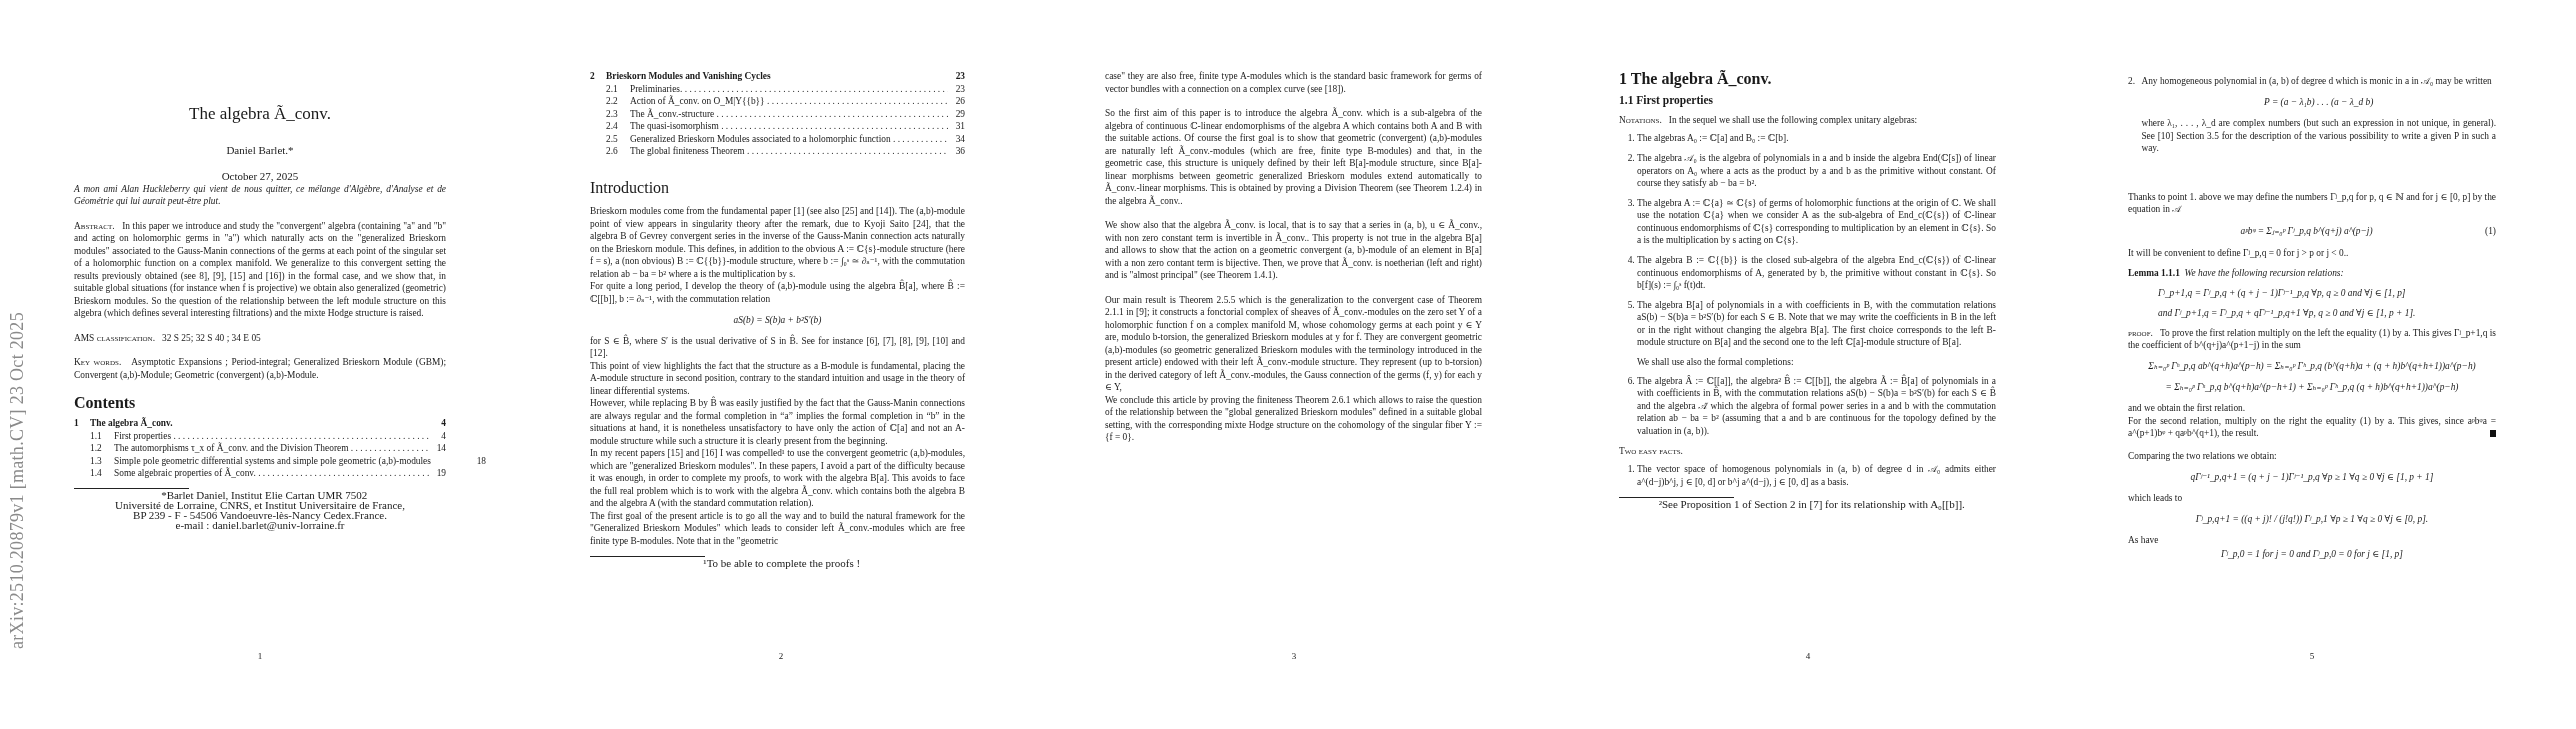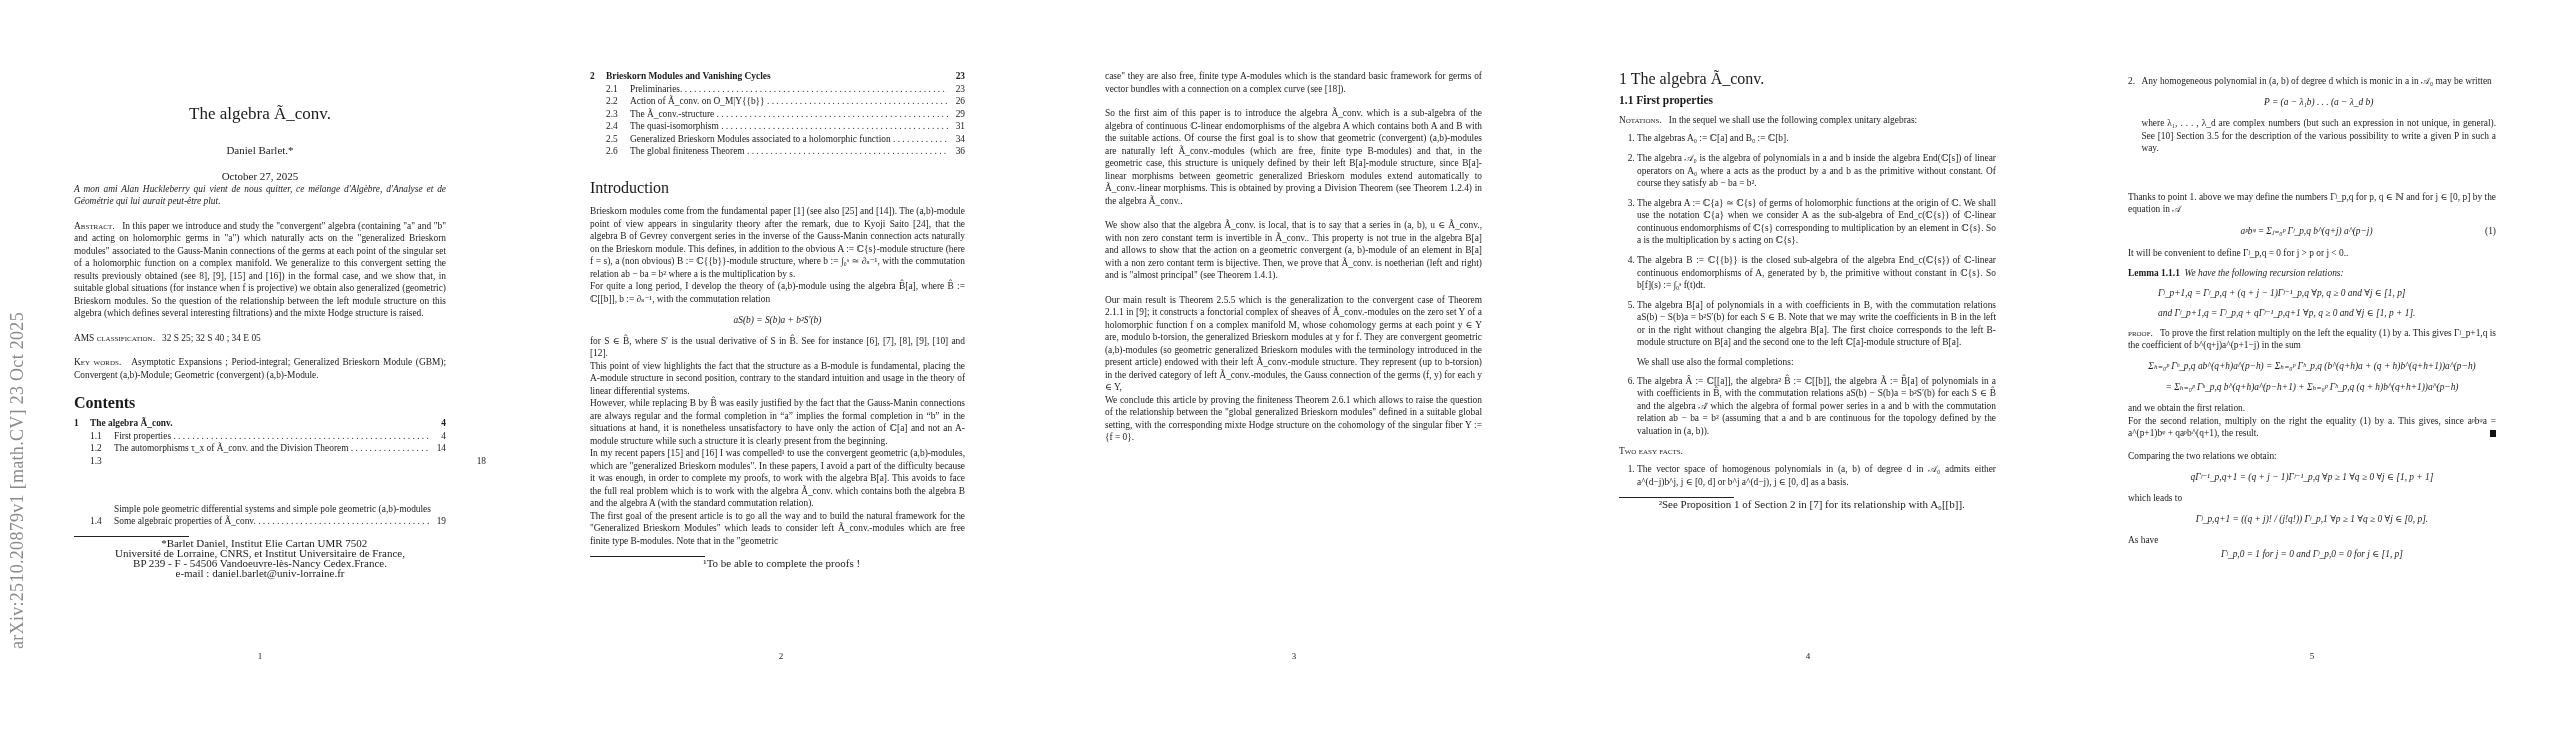--- a/index.html
+++ b/index.html
@@ -25,31 +25,31 @@
   h2.contents { font-size:16px; margin:16px 0 7.3px 0; font-weight:bold; }
   .toc-sec { display:flex; font-weight:bold; margin-top:3.6px; }
   .toc-sec .num { width:16px; }
   .toc-sec .ttl { flex:1; }
   .toc-sub { display:flex; padding-left:16px; }
   .toc-sub .num { width:24px; }
   .toc-sub .ttl { flex:1; overflow:hidden; white-space:nowrap; }
   .toc-sub .ttl::after { content:" . . . . . . . . . . . . . . . . . . . . . . . . . . . . . . . . . . . . . . . . . . . . . . . . . . . . . . . . . . . . . . . ."; }
   .toc-sub .pg, .toc-sec .pg { width:17px; text-align:right; }
   .toc-sub.nodots .ttl::after { content:""; }
-  .toc-sub.nodots .ttl { overflow:visible;margin-top:48px; }
+  .toc-sub.nodots .ttl { overflow:visible; }
   .footrule { width:115px; border-top:0.6px solid #222; margin-top:8.5px; margin-bottom:2.4px; }
   .footnote { font-size:11px; line-height:9.7px; text-align:center; }
   .pageno { position:absolute; top:651px; font-size:9px; text-align:center; width:24px; }
   .p1 .pageno { left:248px; } .p2 .pageno { left:254px; } .p3 .pageno { left:252px; }
   .p4 .pageno { left:250px; } .p5 .pageno { left:239px; }
   h1.intro { font-size:16px; font-weight:normal; margin:24px 0 11px 0; }
   .eq { text-align:center; font-style:italic; margin:8.5px 0; }
   .eqrow { display:flex; justify-content:space-between; align-items:center; margin:9.7px 0; }
   .eqrow .eqtext { flex:1; text-align:center; font-style:italic; }
-  h1.sec { font-size:16px; font-weight:normal; margin:6px 0 8.5px 0; }
+  h1.sec { font-size:16px; font-weight:bold; margin:6px 0 8.5px 0; }
   h2.sub { font-size:11.5px; font-weight:bold; margin:0 0 7.3px 0; }
   ol.list { margin:6px 0 0 0; padding-left:18px; }
   ol.list li { margin-bottom:7.3px; }
   .lemma b { font-weight:bold; }
   .lemma i { font-style:italic; }
   .rel { font-style:italic; margin:6px 0 6px 30px; line-height:14.6px; }
   .qed { display:inline-block; width:6px; height:7.3px; background:#111; float:right; margin-top:2.4px; }
 </style>
 </head>
 <body>

